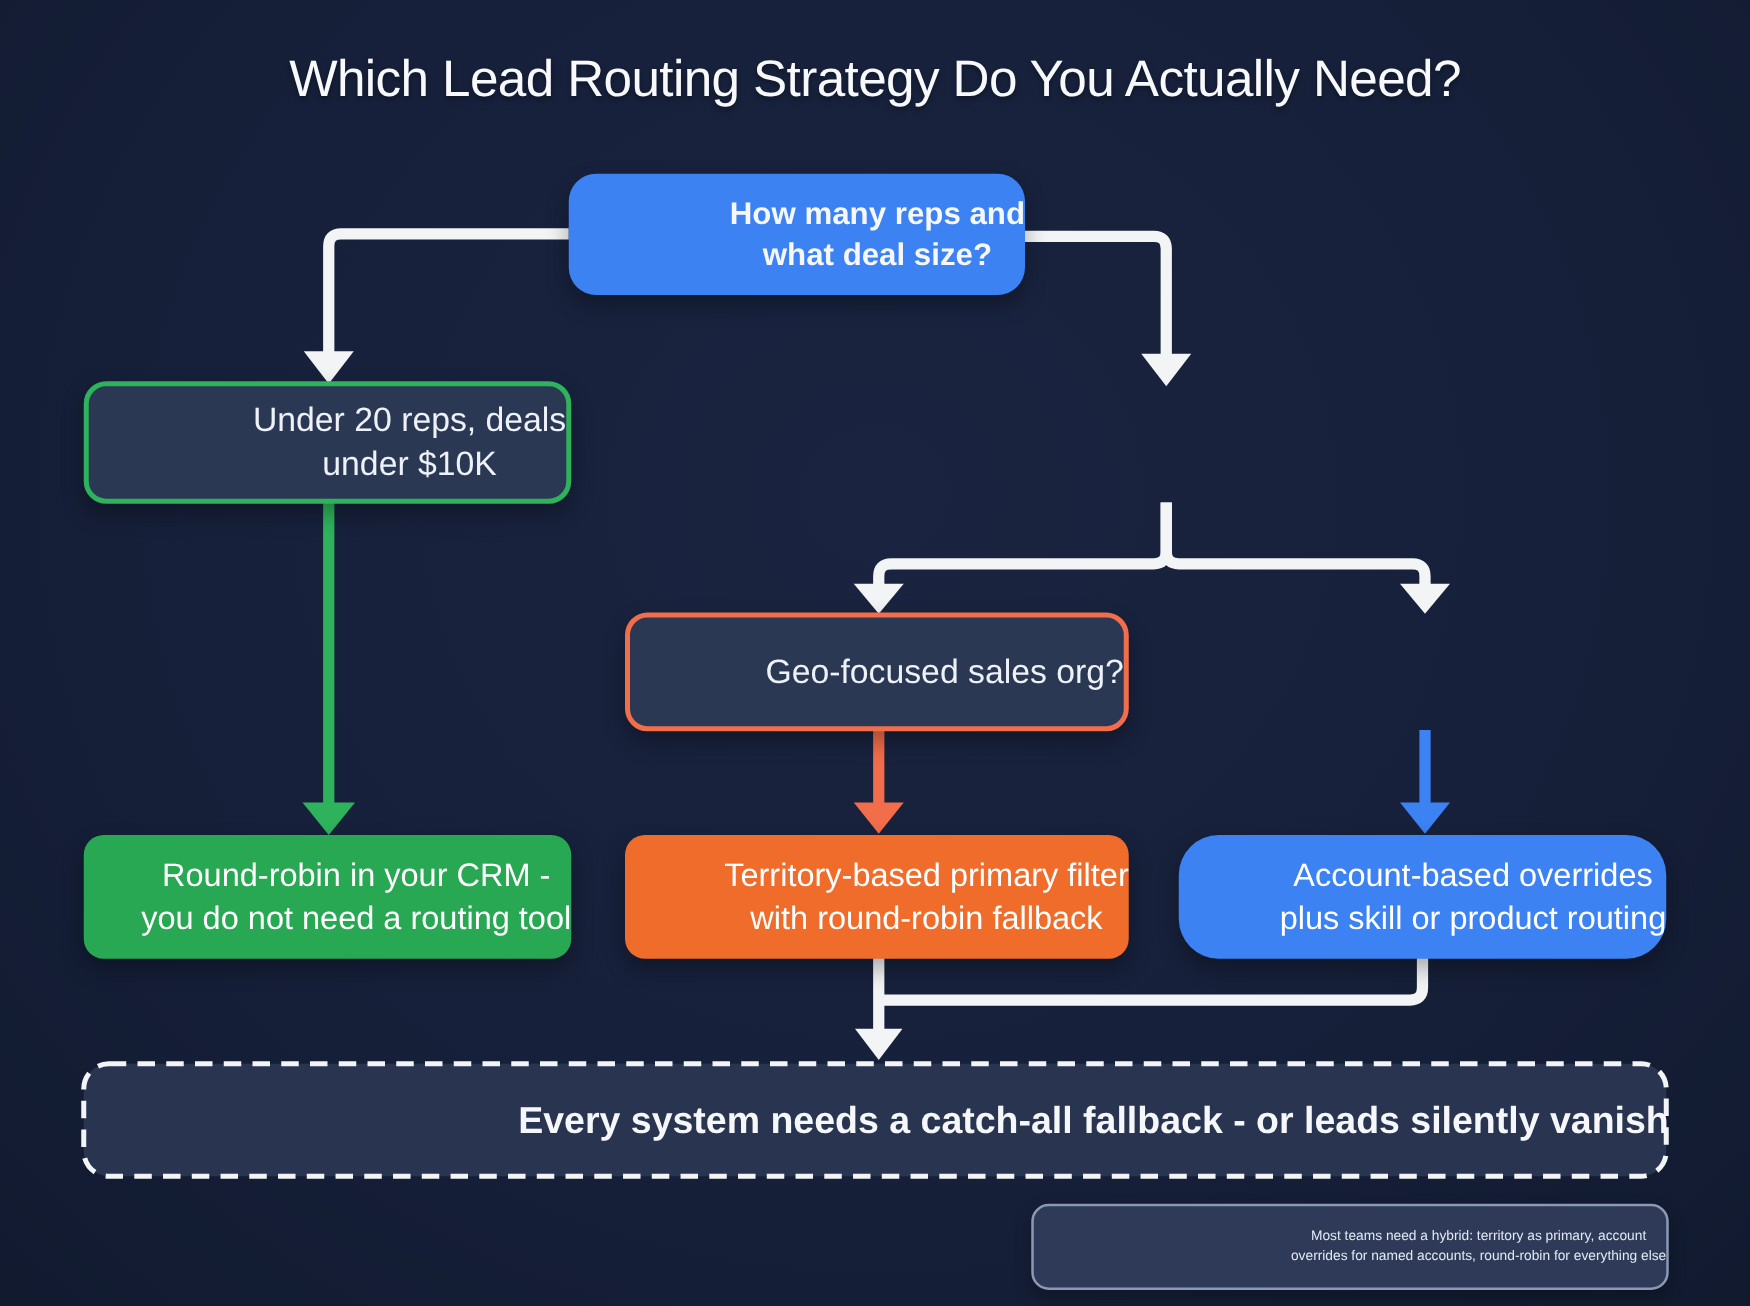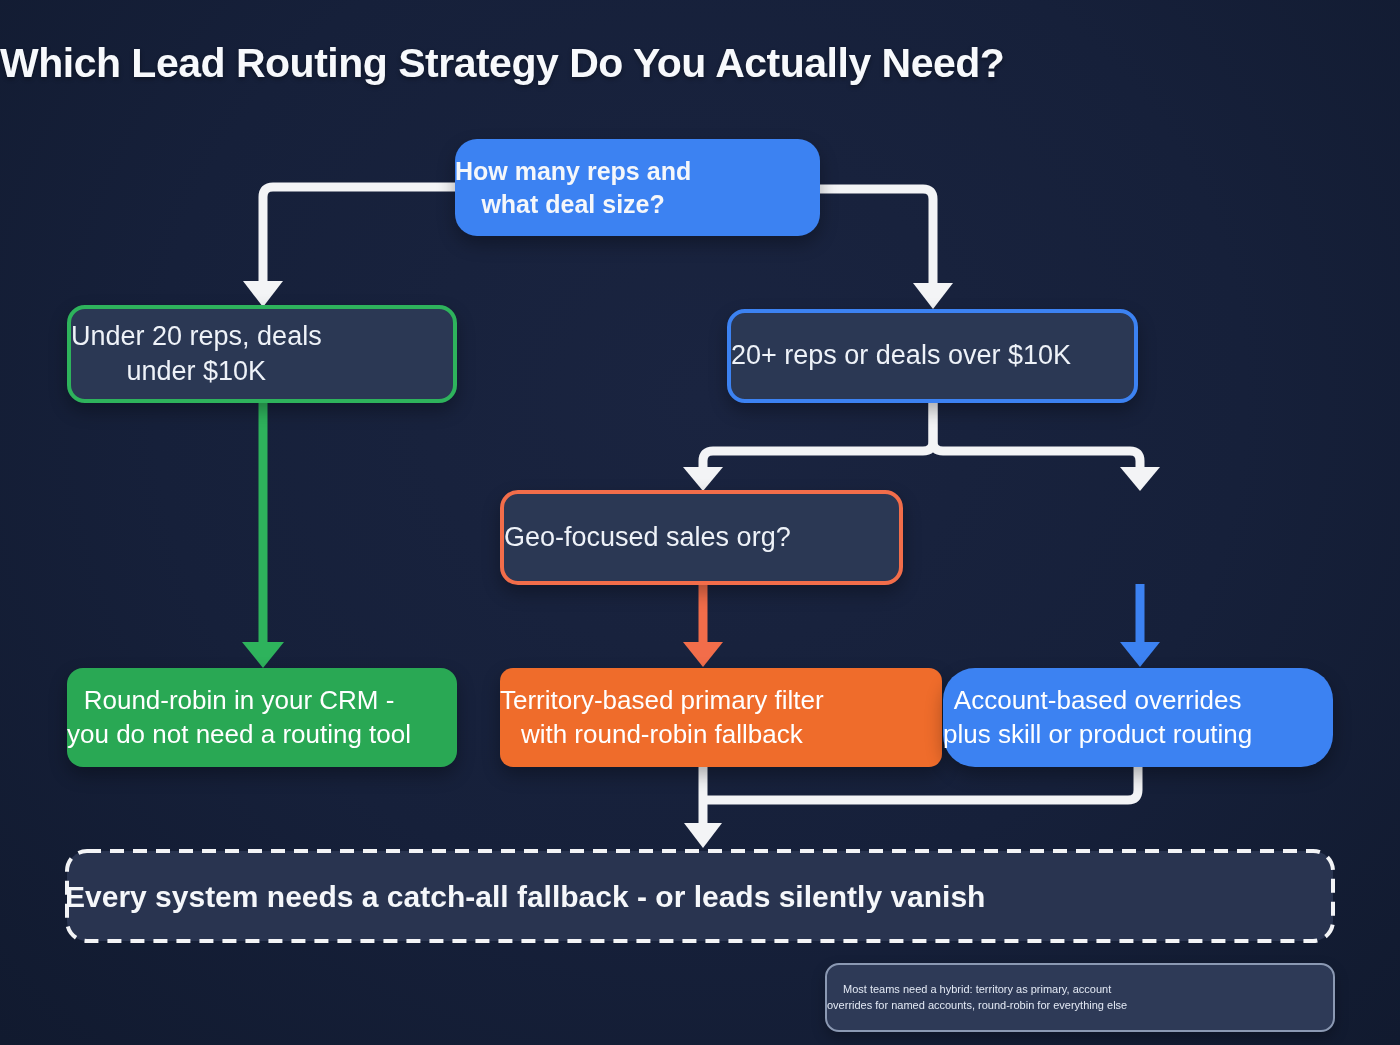--- a/index.html
+++ b/index.html
@@ -3,27 +3,27 @@
 <meta charset="utf-8">
 <style>
   html,body{margin:0;padding:0;background:#10182b;}
   #stage{
     position:relative;width:1400px;height:1045px;overflow:hidden;
     background:radial-gradient(ellipse at 50% 38%, #1a2440 0%, #16203a 55%, #111a2f 100%);
     font-family:"Liberation Sans","DejaVu Sans",sans-serif;
     color:#f5f7fa;
   }
   .title{
-    position:absolute;left:0;top:40px;width:100%;text-align:left;
-    font-size:41px;font-weight:bold;letter-spacing:-0.5px;color:#f7f9fc;
+    position:absolute;left:0;top:40px;width:100%;text-align:center;
+    font-size:41px;font-weight:normal;letter-spacing:-0.5px;color:#f7f9fc;
     text-shadow:0 2px 4px rgba(0,0,0,.35);
   }
   svg.overlay{position:absolute;left:0;top:0;z-index:1;}
   .node{
-    position:absolute;z-index:2;display:flex;align-items:center;justify-content:flex-start;
+    position:absolute;z-index:2;display:flex;align-items:center;justify-content:flex-end;
     text-align:center;box-sizing:border-box;
     box-shadow:0 8px 18px rgba(0,0,0,.30);
   }
   .label{white-space:pre-line;line-height:1.3;}
   .root-node{background:#3c82f2;border-radius:22px;font-weight:bold;font-size:25px;}
   .q-node{background:#2b3854;border-radius:18px;font-size:27px;color:#eef2f8;}
   .q-green{border:4px solid #2eb35c;}
   .q-blue{border:4px solid #3c82f2;}
   .q-orange{border:4px solid #f26d4a;}
   .a-node{border-radius:16px;font-size:26px;color:#ffffff;}
@@ -78,35 +78,32 @@
   <div class="node root-node" style="left:455px;top:139px;width:365px;height:97px;">
     <div class="label">How many reps and
 what deal size?</div>
   </div>
 
   <div class="node q-node q-green" style="left:67px;top:305px;width:390px;height:98px;">
     <div class="label">Under 20 reps, deals
 under $10K</div>
   </div>
 
-  <div class="node q-node q-blue" style="left:727px;top:309px;width:411px;height:94px;">
-    <div class="label">20+ reps or deals over $10K</div>
-  </div>
 
   <div class="node q-node q-orange" style="left:500px;top:490px;width:403px;height:95px;">
     <div class="label">Geo-focused sales org?</div>
   </div>
 
 
   <div class="node a-node a-green" style="left:67px;top:668px;width:390px;height:99px;">
     <div class="label">Round-robin in your CRM -
 you do not need a routing tool</div>
   </div>
 
-  <div class="node a-node a-orange" style="left:500px;top:668px;width:442px;height:99px;border-radius:13px;">
+  <div class="node a-node a-orange" style="left:500px;top:668px;width:403px;height:99px;">
     <div class="label">Territory-based primary filter
 with round-robin fallback</div>
   </div>
 
   <div class="node a-node a-blue" style="left:943px;top:668px;width:390px;height:99px;">
     <div class="label">Account-based overrides
 plus skill or product routing</div>
   </div>
 
   <div class="node fallback-node" style="left:65px;top:849px;width:1270px;height:94px;">

